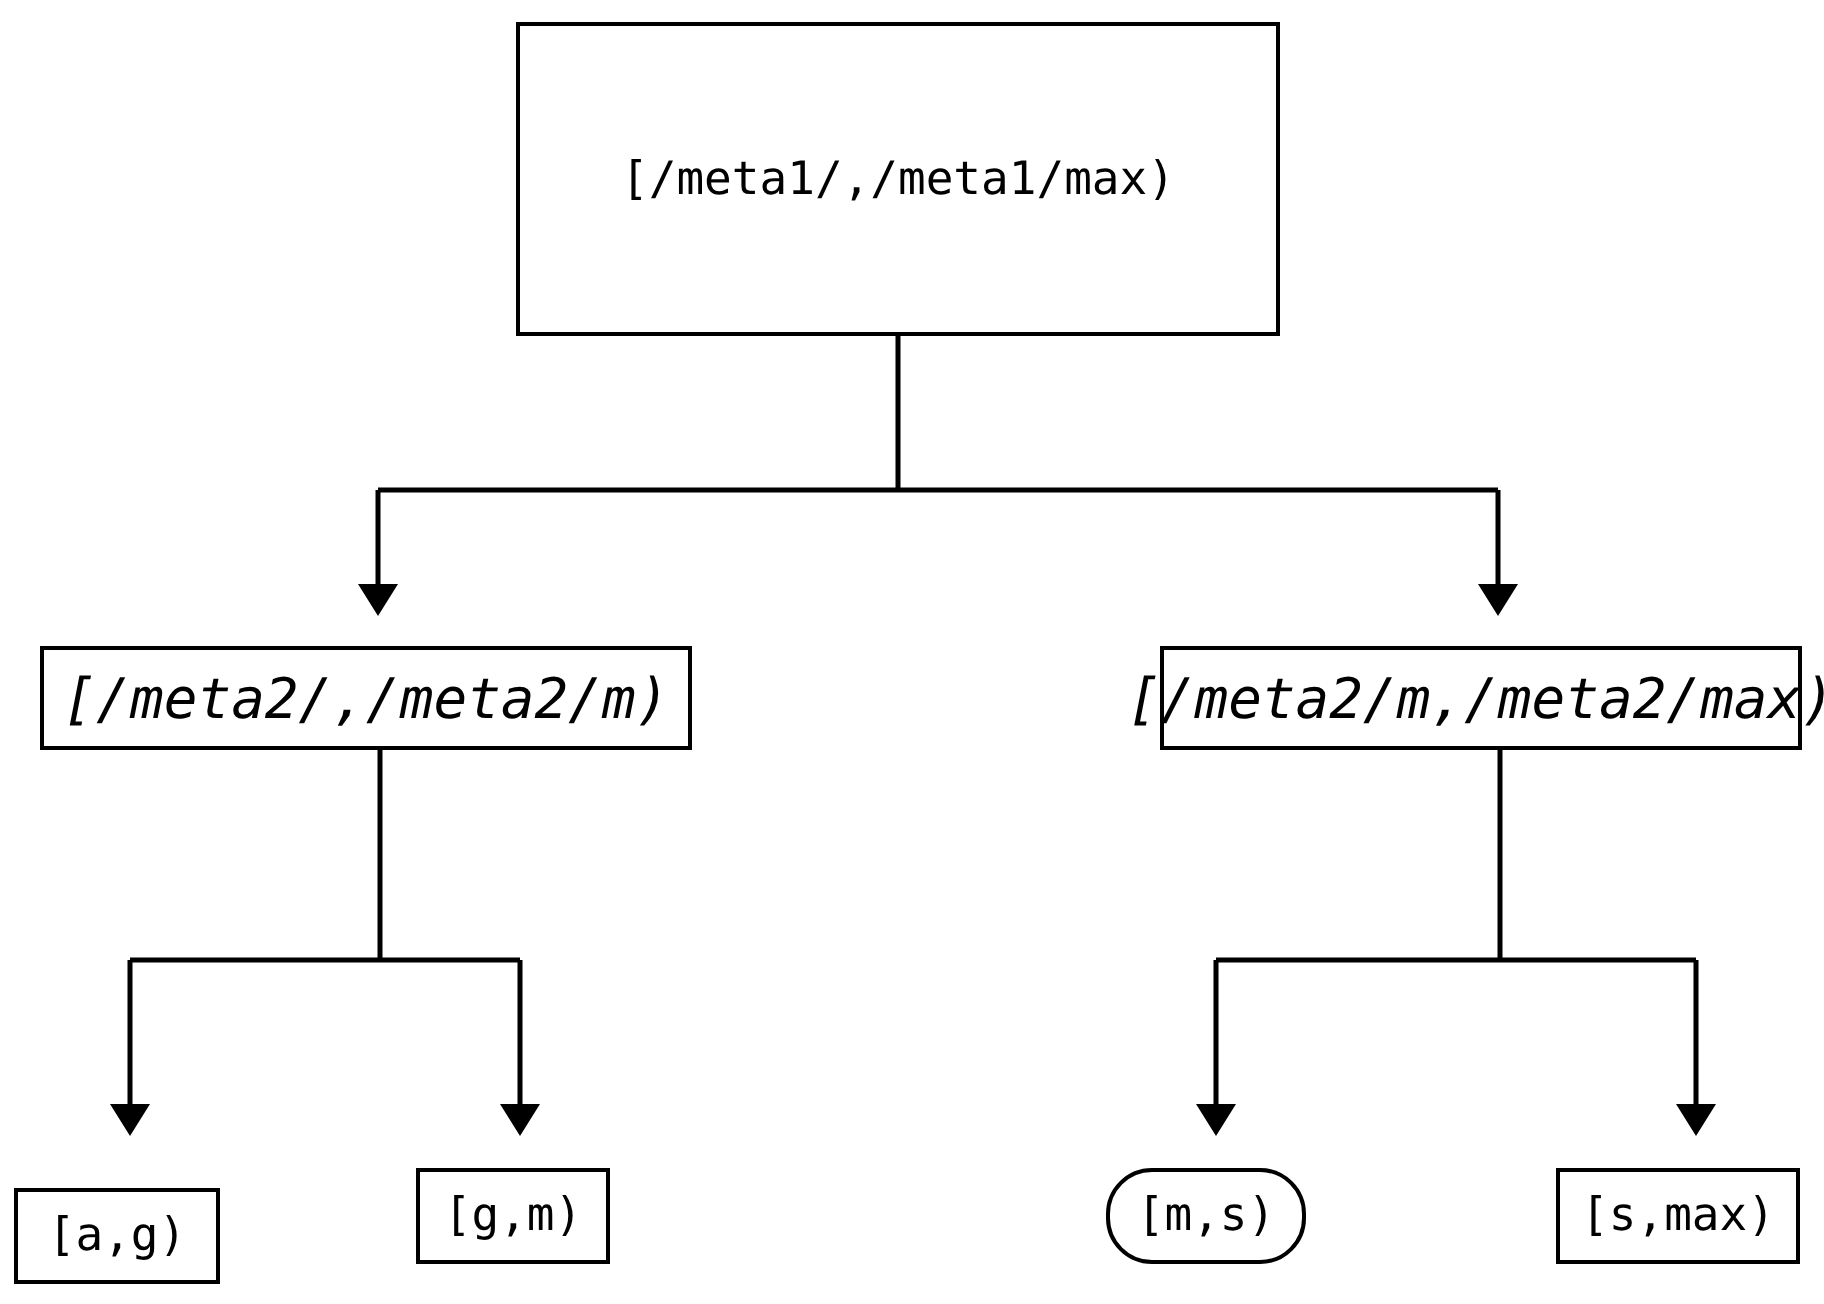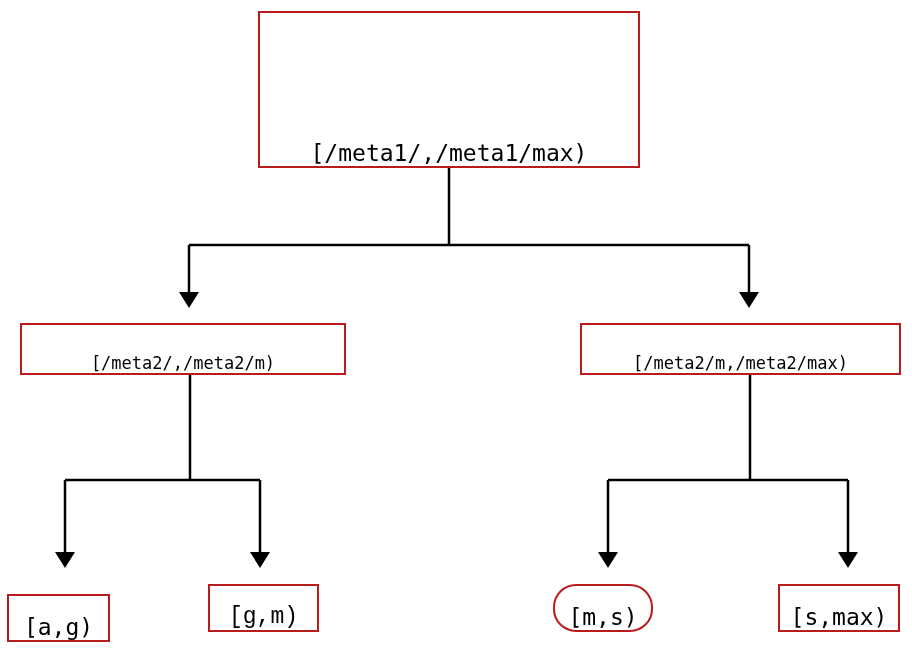--- a/index.html
+++ b/index.html
@@ -12,31 +12,31 @@
     position: relative;
     width: 912px;
     height: 652px;
     background: #ffffff;
     overflow: hidden;
     font-family: "DejaVu Sans Mono", "Liberation Mono", monospace;
   }
   .node {
     position: absolute;
     box-sizing: border-box;
-    border: 2px solid #b91c1c;
+    border: 2px solid #000000;
     background: #ffffff;
     display: flex;
-    align-items: flex-end;
+    align-items: center;
     justify-content: center;
     color: #000000;
     white-space: pre;
     letter-spacing: 0px;
   }
   .node-root   { font-size: 23px; }
-  .node-mid    { font-size: 17px; }
+  .node-mid    { font-size: 28px; font-style: italic; }
   .node-leaf   { font-size: 23px; }
   .edges {
     position: absolute;
     left: 0;
     top: 0;
     width: 912px;
     height: 652px;
     pointer-events: none;
   }
 </style>
@@ -84,21 +84,21 @@
   </div>
 
   <div class="node node-mid" style="left:580px; top:323px; width:321px; height:52px;">
     <span>[/meta2/m,/meta2/max)</span>
   </div>
 
   <div class="node node-leaf" style="left:7px; top:584px; width:103px; height:48px;margin-top:10px;">
     <span>[a,g)</span>
   </div>
 
-  <div class="node node-leaf" style="left:208px; top:584px; width:111px; height:48px;font-family:Liberation Mono, monospace;">
+  <div class="node node-leaf" style="left:208px; top:584px; width:97px; height:48px;">
     <span>[g,m)</span>
   </div>
 
   <div class="node node-leaf" style="left:553px; top:584px; width:100px; height:48px;border-radius:23px;">
     <span>[m,s)</span>
   </div>
 
   <div class="node node-leaf" style="left:778px; top:584px; width:122px; height:48px;">
     <span>[s,max)</span>
   </div>

